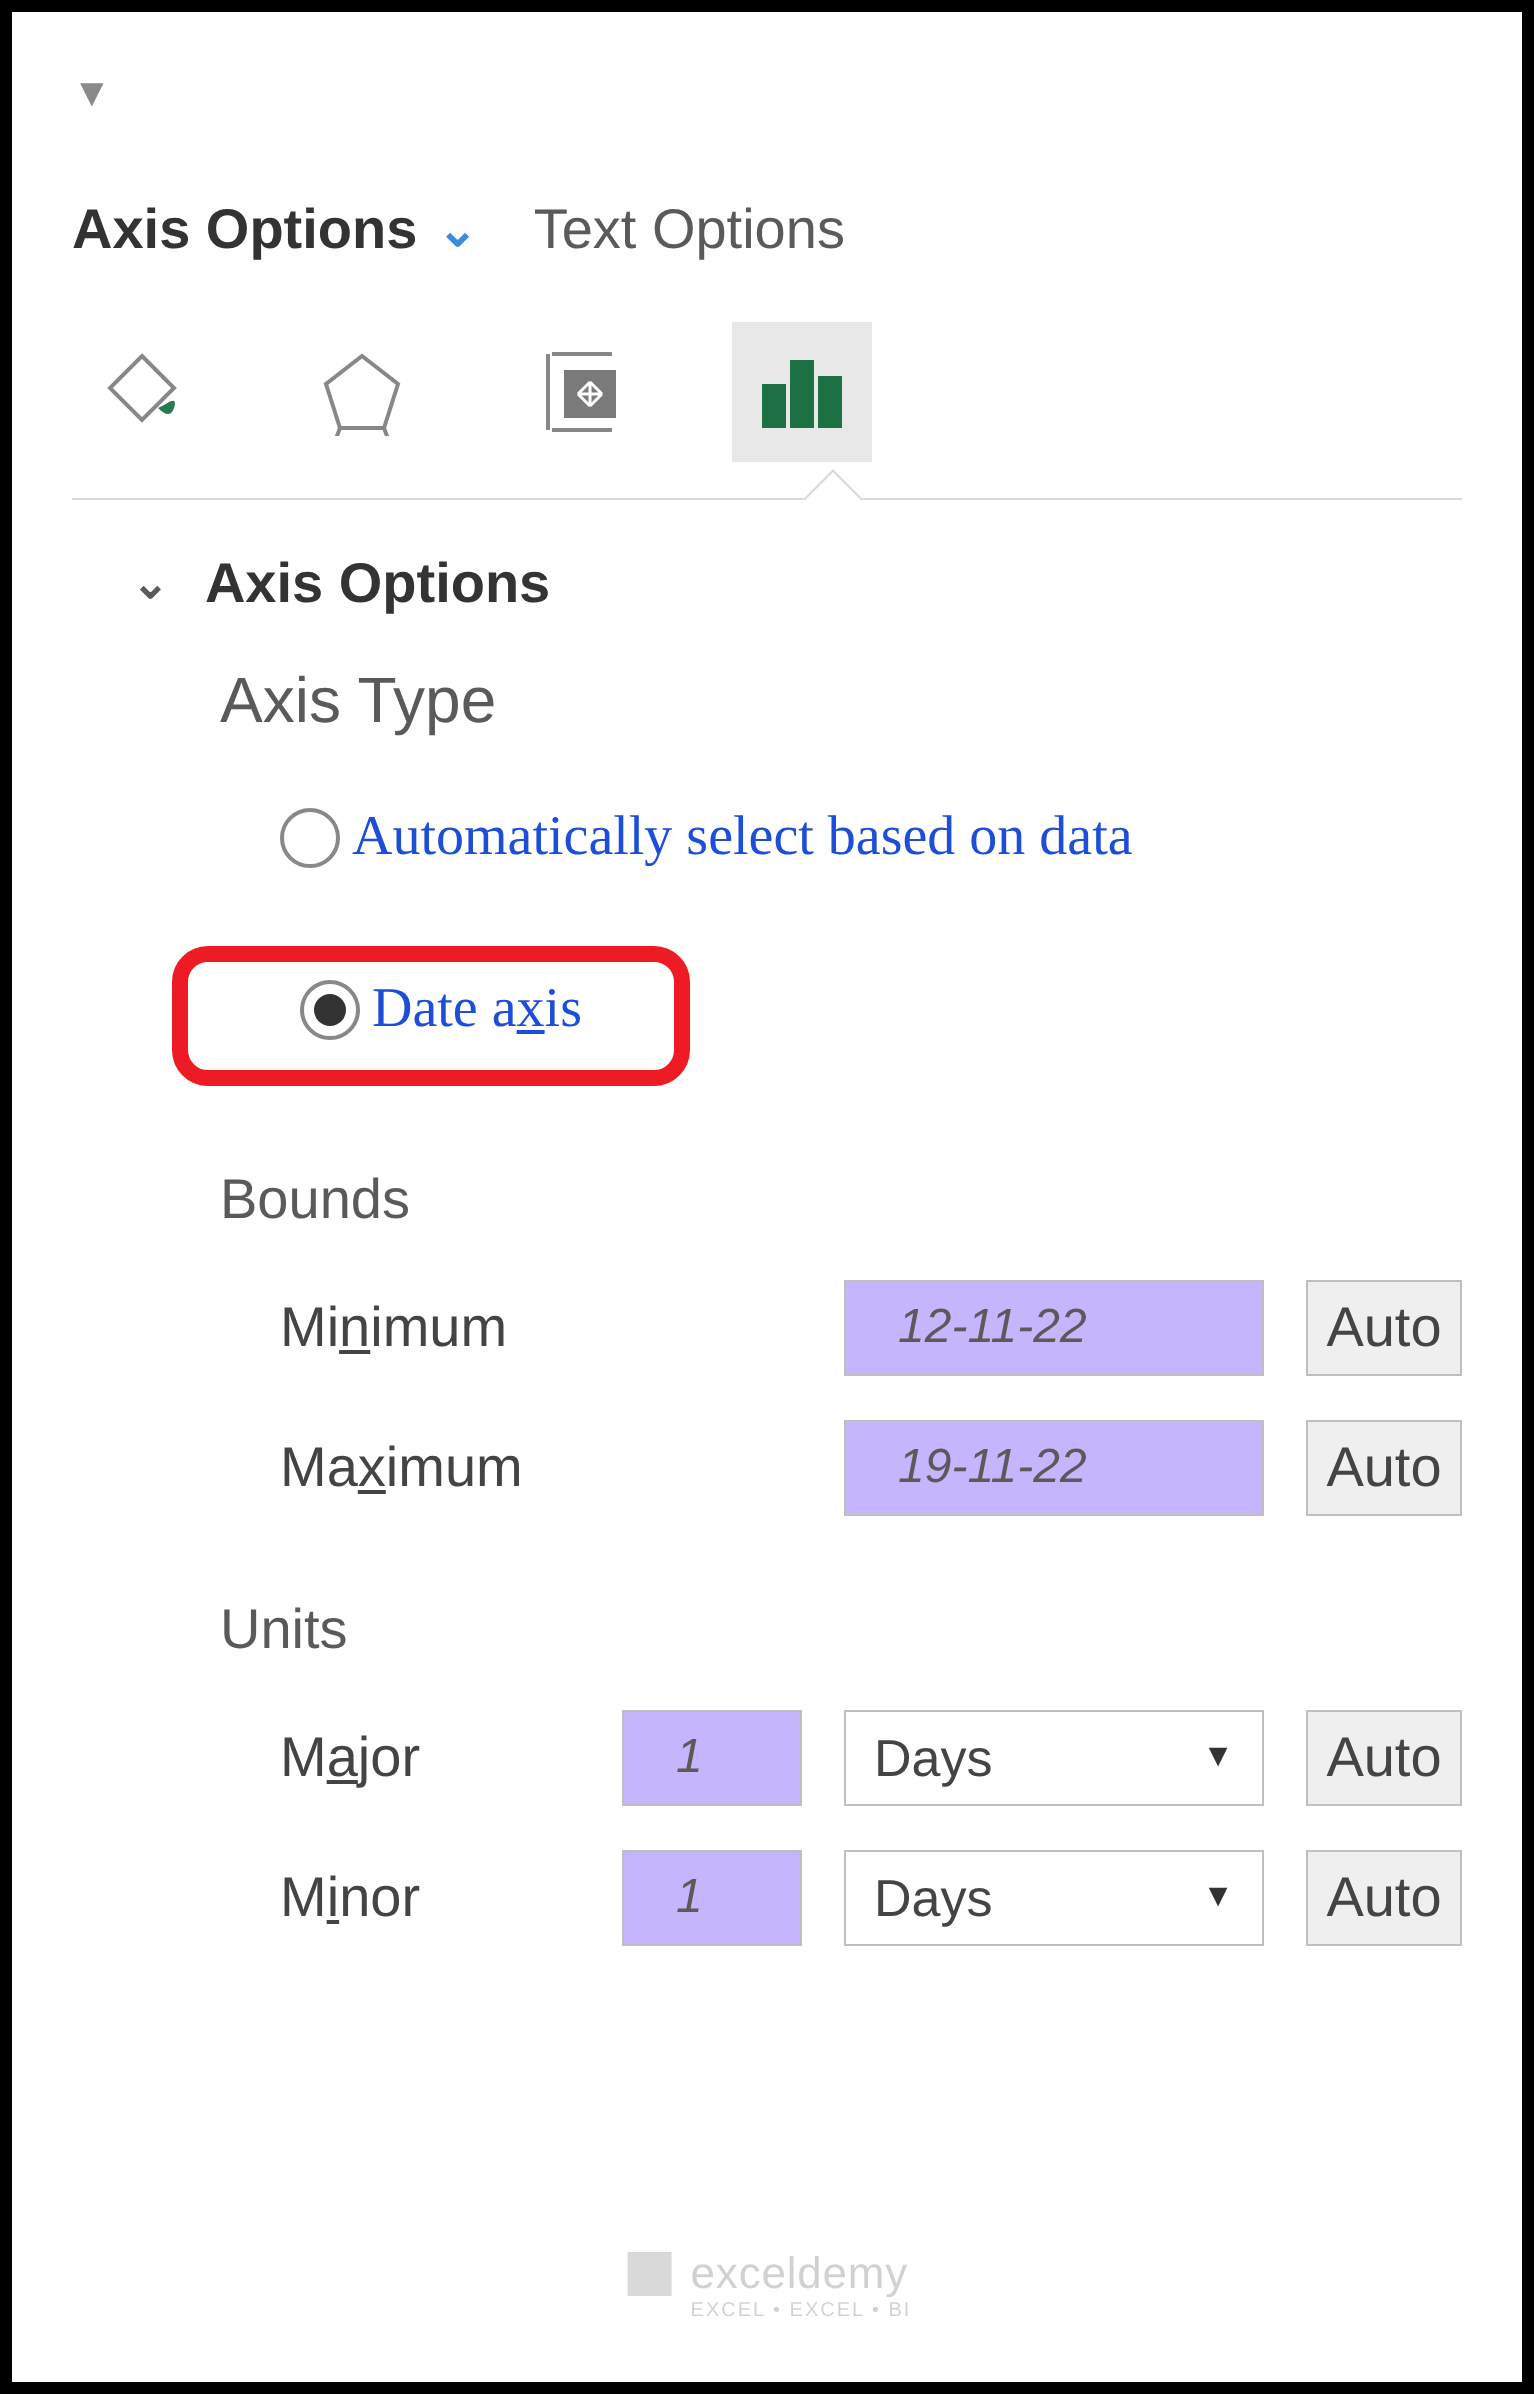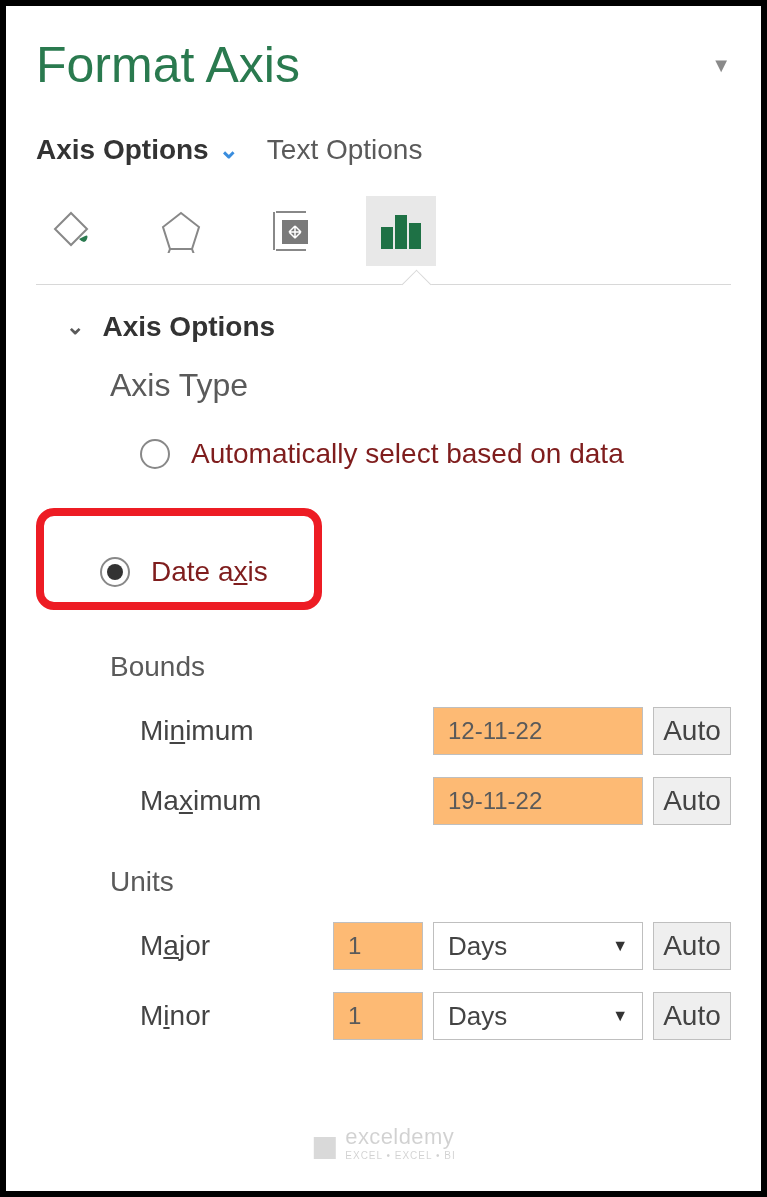--- a/index.html
+++ b/index.html
@@ -102,27 +102,28 @@
     font-size: 32px;
     color: #5a5a5a;
     margin: 0 0 30px 74px;
   }
   .radio-group {
     margin-left: 100px;
   }
   .radio-item {
     display: flex;
     align-items: center;
-    gap: 21px;
-    font-size: 28px;
-    color: #7f1d1d;
+    gap: 6px;
+    font-size: 28px;
+    color: #1d4ed8;
     margin-bottom: 34px;
     cursor: pointer;
     padding: 4px 6px 4px 4px;
     width: fit-content;
+    font-family: Liberation Serif, serif;
   }
   .radio-circle {
     width: 30px;
     height: 30px;
     border: 2px solid #888;
     border-radius: 50%;
     display: flex;
     align-items: center;
     justify-content: center;
     flex-shrink: 0;
@@ -130,62 +131,64 @@
   .radio-circle.checked::after {
     content: "";
     width: 16px;
     height: 16px;
     background: #333;
     border-radius: 50%;
   }
   .highlight-box {
     border: 8px solid #ed1c24;
     border-radius: 18px;
-    padding: 36px 40px 10px 8px;
+    padding: 4px 40px 10px 8px;
+    margin-left: 50px;
     margin-bottom: 24px;
     display: flex;
     align-items: center;
     width: fit-content;
   }
   .highlight-box .radio-item { margin: 0 0 0 44px; }
   .underline-letter { text-decoration: underline; }
   .group {
     margin-left: 74px;
     margin-top: 41px;
   }
   .group-title {
     font-size: 28px;
     color: #5a5a5a;
     margin-bottom: 24px;
   }
   .field-row {
     display: flex;
     align-items: center;
     margin-bottom: 22px;
-    gap: 10px;
+    gap: 21px;
   }
   .field-label {
     font-size: 28px;
     color: #444;
     flex: 0 0 230px;
     margin-left: 30px;
   }
   .field-label-short {
     flex: 0 0 110px;
   }
   .text-input {
     font-size: 24px;
     font-family: inherit;
     color: #5a5a5a;
     border: 1px solid #bfbfbf;
-    background: #fdba74;
-    padding: 8px 14px;
+    background: #c4b5fd;
+    padding: 8px 26px;
     width: 210px;
     height: 48px;
     outline: none;
+    font-style: italic;
   }
   .text-input.narrow { width: 90px; text-align: left; }
   .select-box {
     border: 1px solid #bfbfbf;
     height: 48px;
     width: 210px;
     display: flex;
     align-items: center;
     justify-content: space-between;
     padding: 16px 14px;
@@ -209,31 +212,30 @@
   .spacer { flex: 1; }
   .watermark {
     position: absolute;
     bottom: 30px;
     left: 50%;
     transform: translateX(-50%);
     font-size: 22px;
     color: rgba(0,0,0,0.18);
     letter-spacing: 0.4px;
     display: flex;
-    align-items: flex-end;
+    align-items: flex-start;
     gap: 8px;
     pointer-events: none;
   }
   .watermark .sub { font-size: 10px; letter-spacing: 1px; }
 </style>
 </head>
 <body>
 
 <div class="pane-title">
-  <span>Format Axis</span>
   <span class="dropdown-arrow">▼</span>
 </div>
 
 <div class="tab-row">
   <div class="tab-item active">
     <span>Axis Options</span>
     <span class="chev">⌄</span>
   </div>
   <div class="tab-item">
     <span>Text Options</span>

